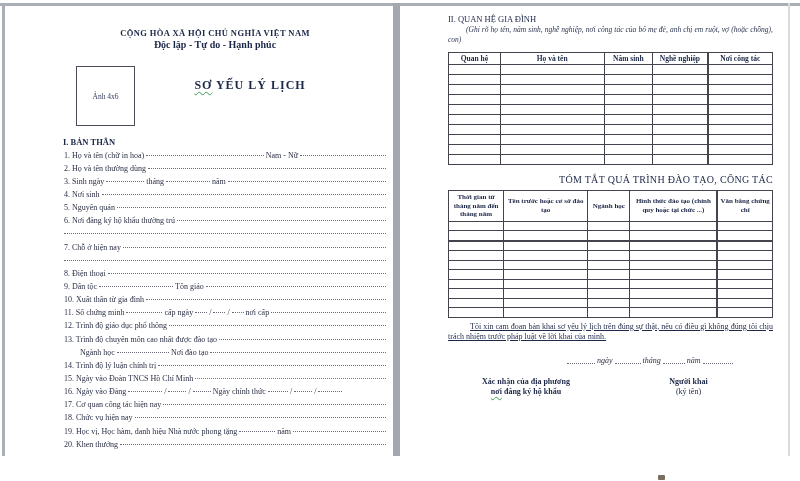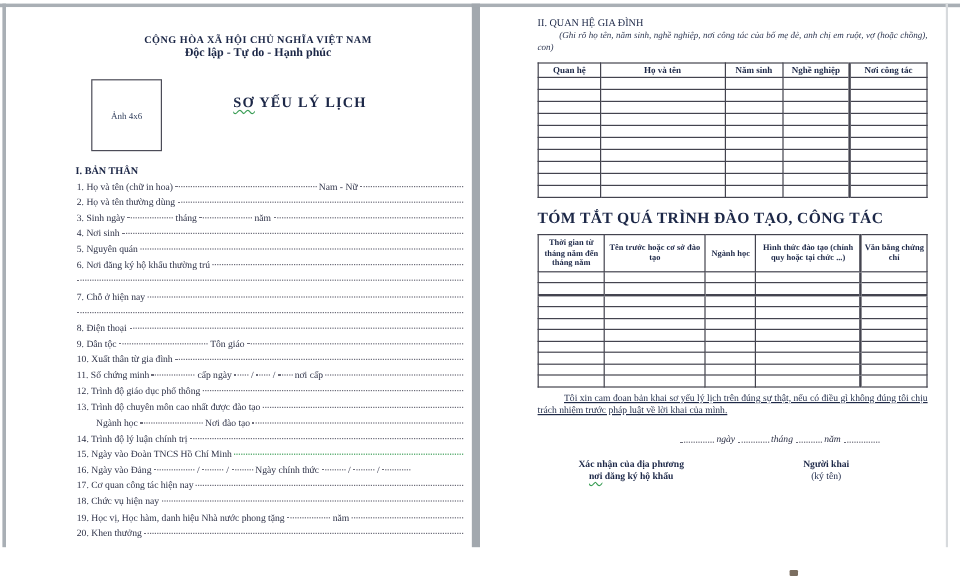--- a/index.html
+++ b/index.html
@@ -36,21 +36,21 @@
   
   .rp-content{position:absolute;left:48px;right:15px;top:0;}
   .sec2-title{margin-top:8px;font-weight:normal;font-size:8.5px;color:#1c2747;}
   .sec2-note{font-style:italic;font-size:7.5px;line-height:9.5px;color:#2c3550;margin-top:1px;text-indent:18px;text-align:justify;}
   table{width:100%;border-collapse:collapse;table-layout:fixed;}
   th,td{border:1px solid #44444f;padding:0;text-align:center;color:#1c2747;overflow:hidden;}
   .t1{margin-top:8px;}
   .t1 th{font-size:7.5px;font-weight:bold;height:11px;line-height:10px;}
   .t1 td{height:9px;font-size:7px;}
   .t1 th:last-child,.t1 td:last-child{border-left-width:2px;}
-  .t2-title{margin-top:9px;text-align:left;font-weight:bold;font-size:13px;color:#1c2747;letter-spacing:.3px;}
+  .t2-title{margin-top:9px;text-align:right;font-weight:normal;font-size:10px;color:#1c2747;letter-spacing:.3px;}
   .t2{margin-top:5px;}
   .t2 th{font-size:7px;font-weight:bold;line-height:8.5px;padding:2px 1px;}
   .t2 td{height:8.5px;font-size:7px;}
   .t2 th:last-child,.t2 td:last-child{border-left-width:2px;}
   .t2 tr.thickT td{border-top-width:2px;}
   .declaration{margin-top:4px;font-size:8px;line-height:10.5px;text-align:justify;text-indent:22px;
                text-decoration:underline;color:#1f2a48;}
   .date-line{display:flex;align-items:flex-end;font-style:italic;font-size:8px;margin-top:13px;
              margin-left:118px;color:#2b2f45;}
   .date-line .lbl{padding:0 1px;line-height:10px;}

